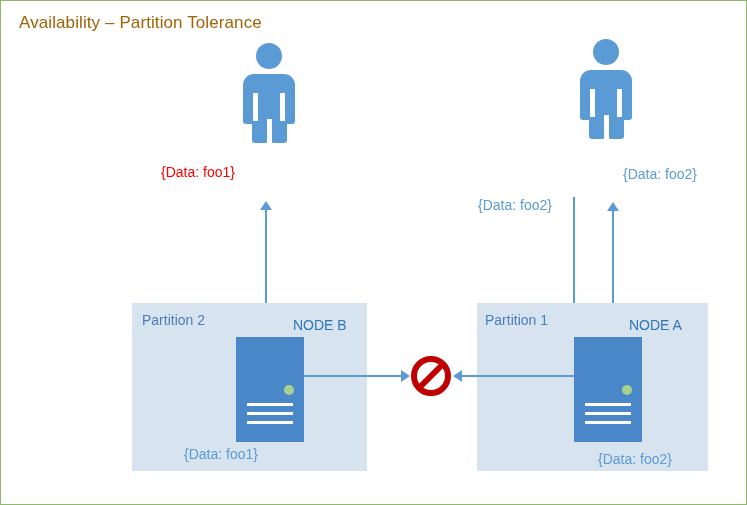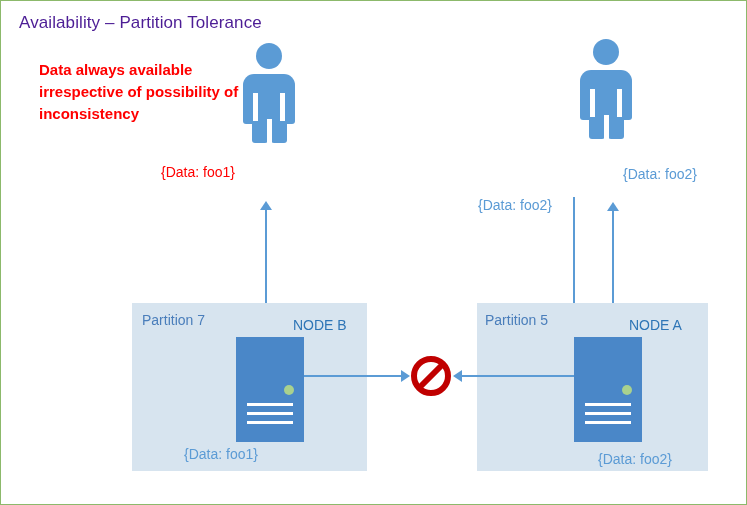--- a/index.html
+++ b/index.html
@@ -19,21 +19,21 @@
     box-sizing: border-box;
     border: 1px solid #8cb96b;
   }
 
   
   .title {
     position: absolute;
     left: 18px;
     top: 12px;
     font-size: 17px;
-    color: #4c1d95;
+    color: #a16207;
     letter-spacing: 0.1px;
     white-space: nowrap;
   }
 
   
   .note {
     position: absolute;
     left: 38px;
     top: 58px;
     width: 210px;
@@ -204,21 +204,20 @@
     height: 42px;
   }
 </style>
 </head>
 <body>
 
 <div id="canvas">
 
   <div class="title">Availability – Partition Tolerance</div>
 
-  <div class="note">Data always available irrespective of possibility of inconsistency</div>
 
   <div class="person" style="left:242px; top:42px;">
     <span class="head"></span>
     <span class="body"></span>
     <span class="armgap-l"></span>
     <span class="armgap-r"></span>
     <span class="leg-l"></span>
     <span class="leg-r"></span>
     <span class="leggap"></span>
   </div>
@@ -242,36 +241,36 @@
   <div class="vline" style="left:264px; top:208px; height:130px;"></div>
   <div class="arrow-up" style="left:259px; top:200px;"></div>
 
   <div class="vline" style="left:572px; top:196px; height:130px;"></div>
   <div class="arrow-down" style="left:567px; top:324px;"></div>
 
   <div class="vline" style="left:611px; top:209px; height:128px;"></div>
   <div class="arrow-up" style="left:606px; top:201px;"></div>
 
   <div class="partition" style="left:131px; top:302px; width:235px; height:168px;"></div>
-  <div class="partition-label" style="left:141px; top:311px;">Partition 7</div>
+  <div class="partition-label" style="left:141px; top:311px;">Partition 2</div>
   <div class="node-label" style="left:292px; top:316px;">NODE B</div>
 
   <div class="server" style="left:235px; top:336px;">
     <span class="led"></span>
     <span class="bars">
       <i></i>
         <i></i>
         <i></i>
     </span>
   </div>
 
   <div class="data-label blue" style="left:183px; top:445px;">{Data: foo1}</div>
 
   <div class="partition" style="left:476px; top:302px; width:231px; height:168px;"></div>
-  <div class="partition-label" style="left:484px; top:311px;">Partition 5</div>
+  <div class="partition-label" style="left:484px; top:311px;">Partition 1</div>
   <div class="node-label" style="left:628px; top:316px;">NODE A</div>
 
   <div class="server" style="left:573px; top:336px;">
     <span class="led"></span>
     <span class="bars">
       <i></i>
         <i></i>
         <i></i>
     </span>
   </div>

